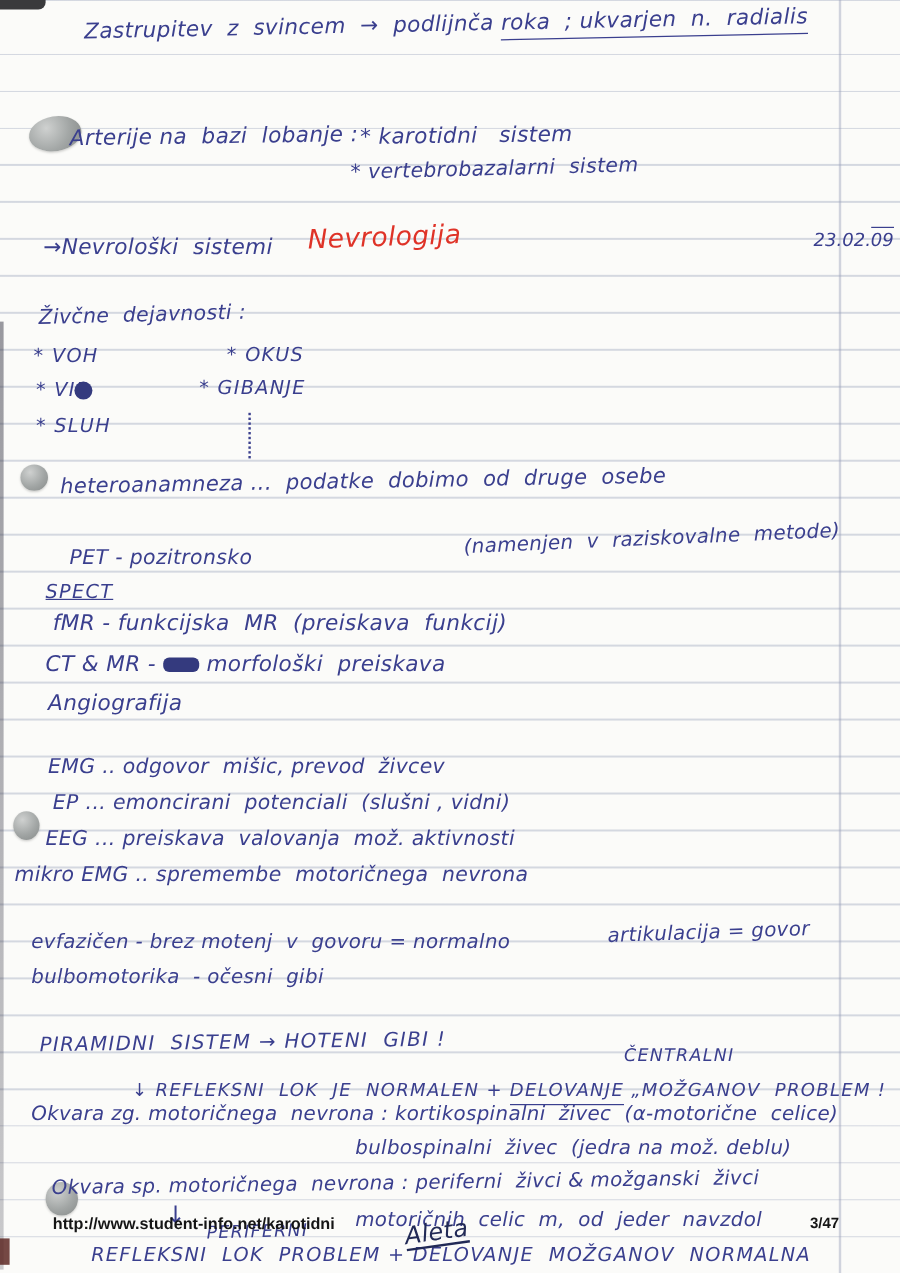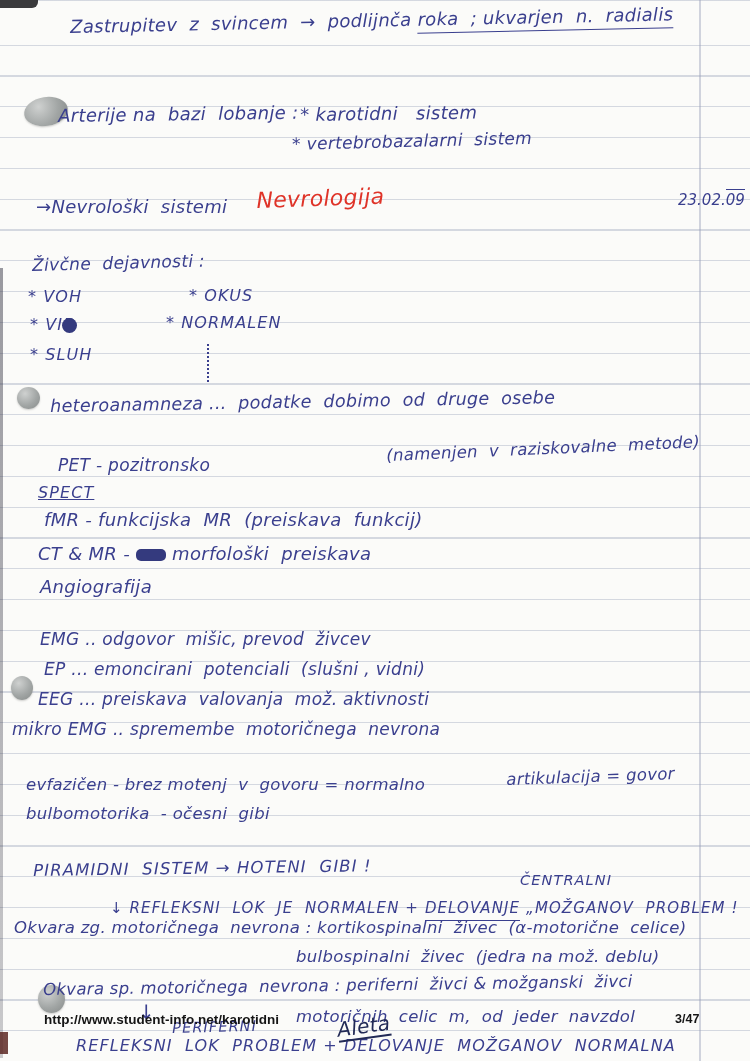--- a/index.html
+++ b/index.html
@@ -70,21 +70,21 @@
 
 <div class="hw" style="left:36px;top:198px;font-size:18px;">→Nevrološki  sistemi</div>
 <div class="hw red" style="left:256px;top:189px;font-size:22px;transform:rotate(-2deg);">Nevrologija</div>
 <div class="hw" style="left:678px;top:193px;font-size:15px;letter-spacing:0;"><span>23.02.</span><span class="ol">09</span></div>
 
 <div class="hw" style="left:32px;top:257px;font-size:17px;transform:rotate(-1.5deg);">Živčne  dejavnosti :</div>
 <div class="hw caps" style="left:28px;top:289px;font-size:16px;">* VOH</div>
 <div class="hw caps" style="left:30px;top:317px;font-size:16px;">* VID</div>
 <div class="hw caps" style="left:30px;top:347px;font-size:16px;">* SLUH</div>
 <div class="hw caps" style="left:152px;top:288px;font-size:16px;margin-left:37px;">* OKUS</div>
-<div class="hw caps" style="left:166px;top:315px;font-size:16px;">* NORMALEN</div>
+<div class="hw caps" style="left:166px;top:315px;font-size:16px;">* GIBANJE</div>
 <div class="artifact scribble" style="left:62px;top:318px;width:15px;height:15px;position:absolute;border-radius:50%;"></div>
 <div class="dotted-v" style="left:207px;top:344px;height:38px;"></div>
 
 <div class="hw" style="left:50px;top:397px;font-size:17.5px;transform:rotate(-1deg);">heteroanamneza ...  podatke  dobimo  od  druge  osebe</div>
 
 <div class="hw" style="left:58px;top:457px;font-size:17px;">PET - pozitronsko</div>
 <div class="hw" style="left:386px;top:447px;font-size:16.5px;transform:rotate(-2.5deg);">(namenjen  v  raziskovalne  metode)</div>
 <div class="hw caps" style="left:38px;top:485px;font-size:16px;text-decoration:underline;">SPECT</div>
 <div class="hw" style="left:44px;top:511px;font-size:18px;text-align:center;">fMR - funkcijska  MR  (preiskava  funkcij)</div>
 <div class="hw" style="left:38px;top:545px;font-size:18px;"><span>CT &amp; MR - </span><span class="scribble" style="width:30px;height:12px;"></span><span> morfološki  preiskava</span></div>
@@ -95,21 +95,21 @@
 <div class="hw" style="left:38px;top:691px;font-size:17px;">EEG ... preiskava  valovanja  mož. aktivnosti</div>
 <div class="hw" style="left:12px;top:721px;font-size:17px;">mikro EMG .. spremembe  motoričnega  nevrona</div>
 
 <div class="hw" style="left:26px;top:776px;font-size:16.5px;">evfazičen - brez motenj  v  govoru = normalno</div>
 <div class="hw" style="left:506px;top:771px;font-size:16.5px;transform:rotate(-2deg);">artikulacija = govor</div>
 <div class="hw" style="left:26px;top:805px;font-size:16.5px;">bulbomotorika  - očesni  gibi</div>
 
 <div class="hw caps" style="left:33px;top:862px;font-size:16.5px;transform:rotate(-0.8deg);">PIRAMIDNI  SISTEM → HOTENI  GIBI !</div>
 <div class="hw caps" style="left:520px;top:861px;font-size:14.5px;margin-top:12px;">ČENTRALNI</div>
 <div class="hw caps" style="left:110px;top:859px;font-size:15px;margin-top:42px;"><span>↓ REFLEKSNI  LOK  JE  NORMALEN + </span><span class="ul">DELOVANJE</span><span> „MOŽGANOV  PROBLEM !</span></div>
-<div class="hw" style="left:14px;top:919px;font-size:16.5px;font-style:italic;">Okvara zg. motoričnega  nevrona : kortikospinalni  živec  (α-motorične  celice)</div>
+<div class="hw" style="left:26px;top:919px;font-size:16.5px;font-style:italic;">Okvara zg. motoričnega  nevrona : kortikospinalni  živec  (α-motorične  celice)</div>
 <div class="hw" style="left:296px;top:948px;font-size:16.5px;">bulbospinalni  živec  (jedra na mož. deblu)</div>
 <div class="hw" style="left:43px;top:981px;font-size:16.5px;transform:rotate(-0.8deg);">Okvara sp. motoričnega  nevrona : periferni  živci &amp; možganski  živci</div>
 <div class="hw" style="left:296px;top:1008px;font-size:16.5px;z-index:1;">motoričnih  celic  m,  od  jeder  navzdol</div>
 <div class="hw" style="left:138px;top:1002px;font-size:20px;">↓</div>
 <div class="hw caps" style="left:172px;top:1021px;font-size:14.5px;transform:rotate(-1.5deg);">PERIFERNI</div>
 <div class="hw caps" style="left:76px;top:1038px;font-size:16px;">REFLEKSNI  LOK  PROBLEM + DELOVANJE  MOŽGANOV  NORMALNA</div>
 <div class="hw" style="left:336px;top:1020px;font-size:20px;transform:rotate(-8deg);color:#222a56;z-index:4;border-bottom:2px solid #222a56;">Aleta</div>
 
 <div class="footer-text" style="left:44px;top:1012px;font-size:13.5px;">http://www.student-info.net/karotidni</div>
 <div class="footer-text" style="left:675px;top:1012px;font-size:12.5px;">3/47</div>

